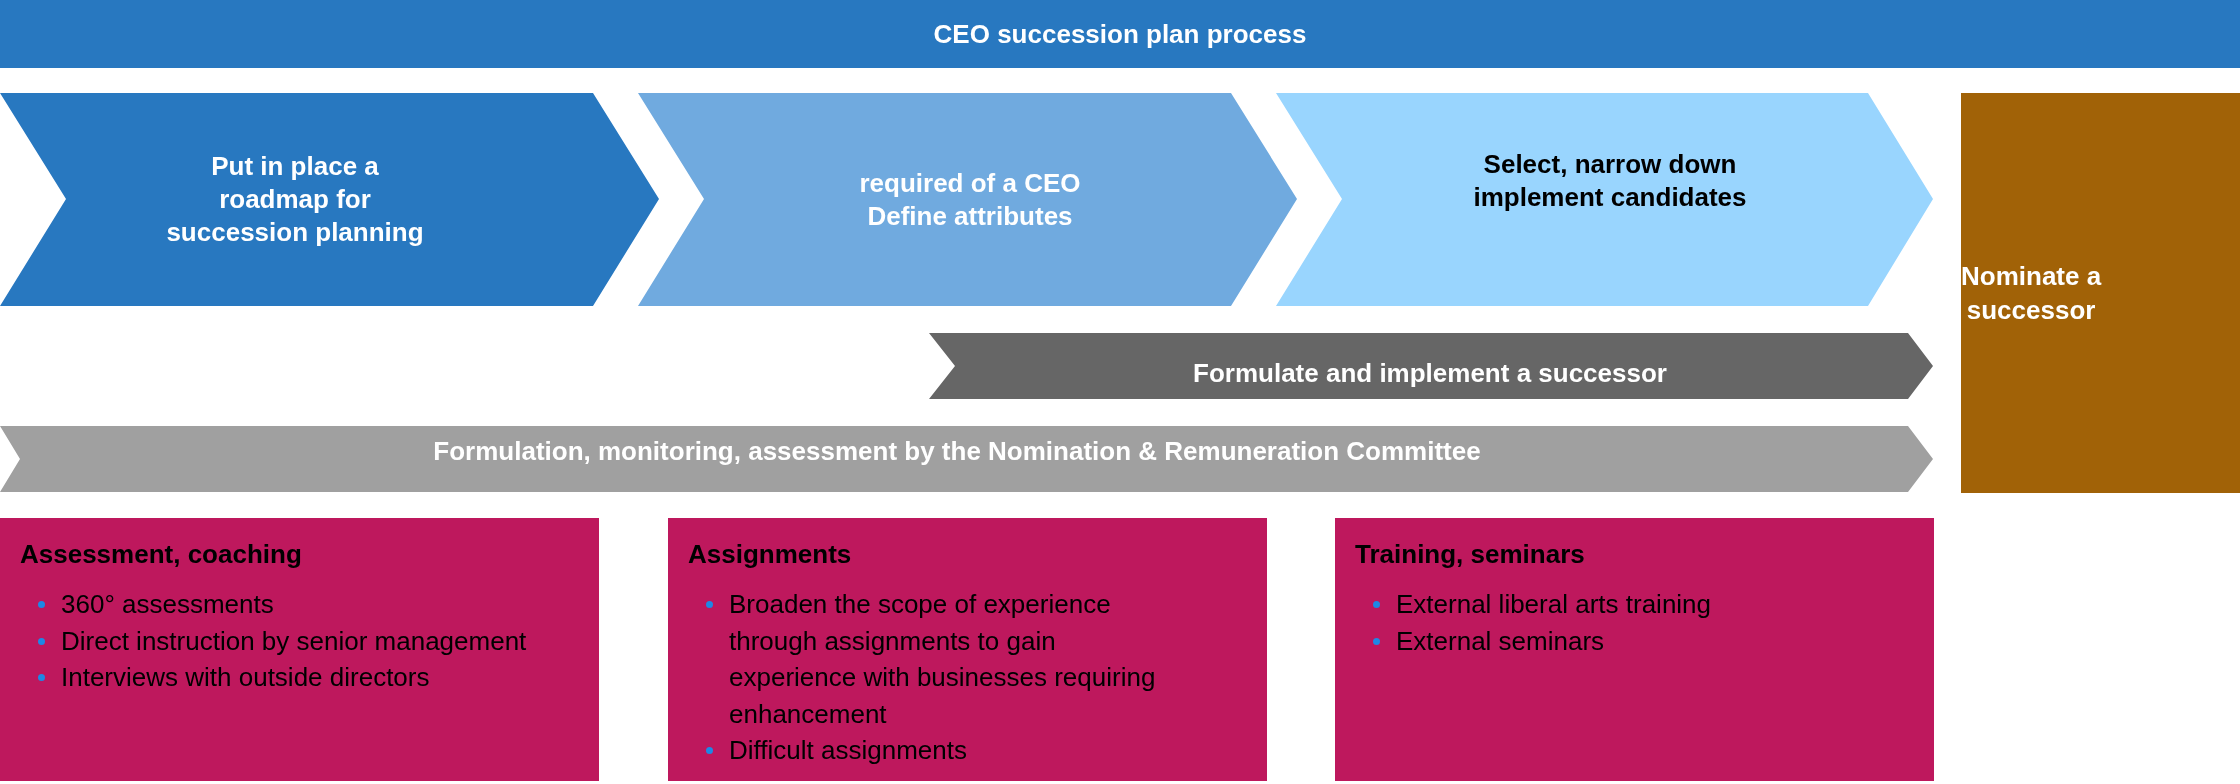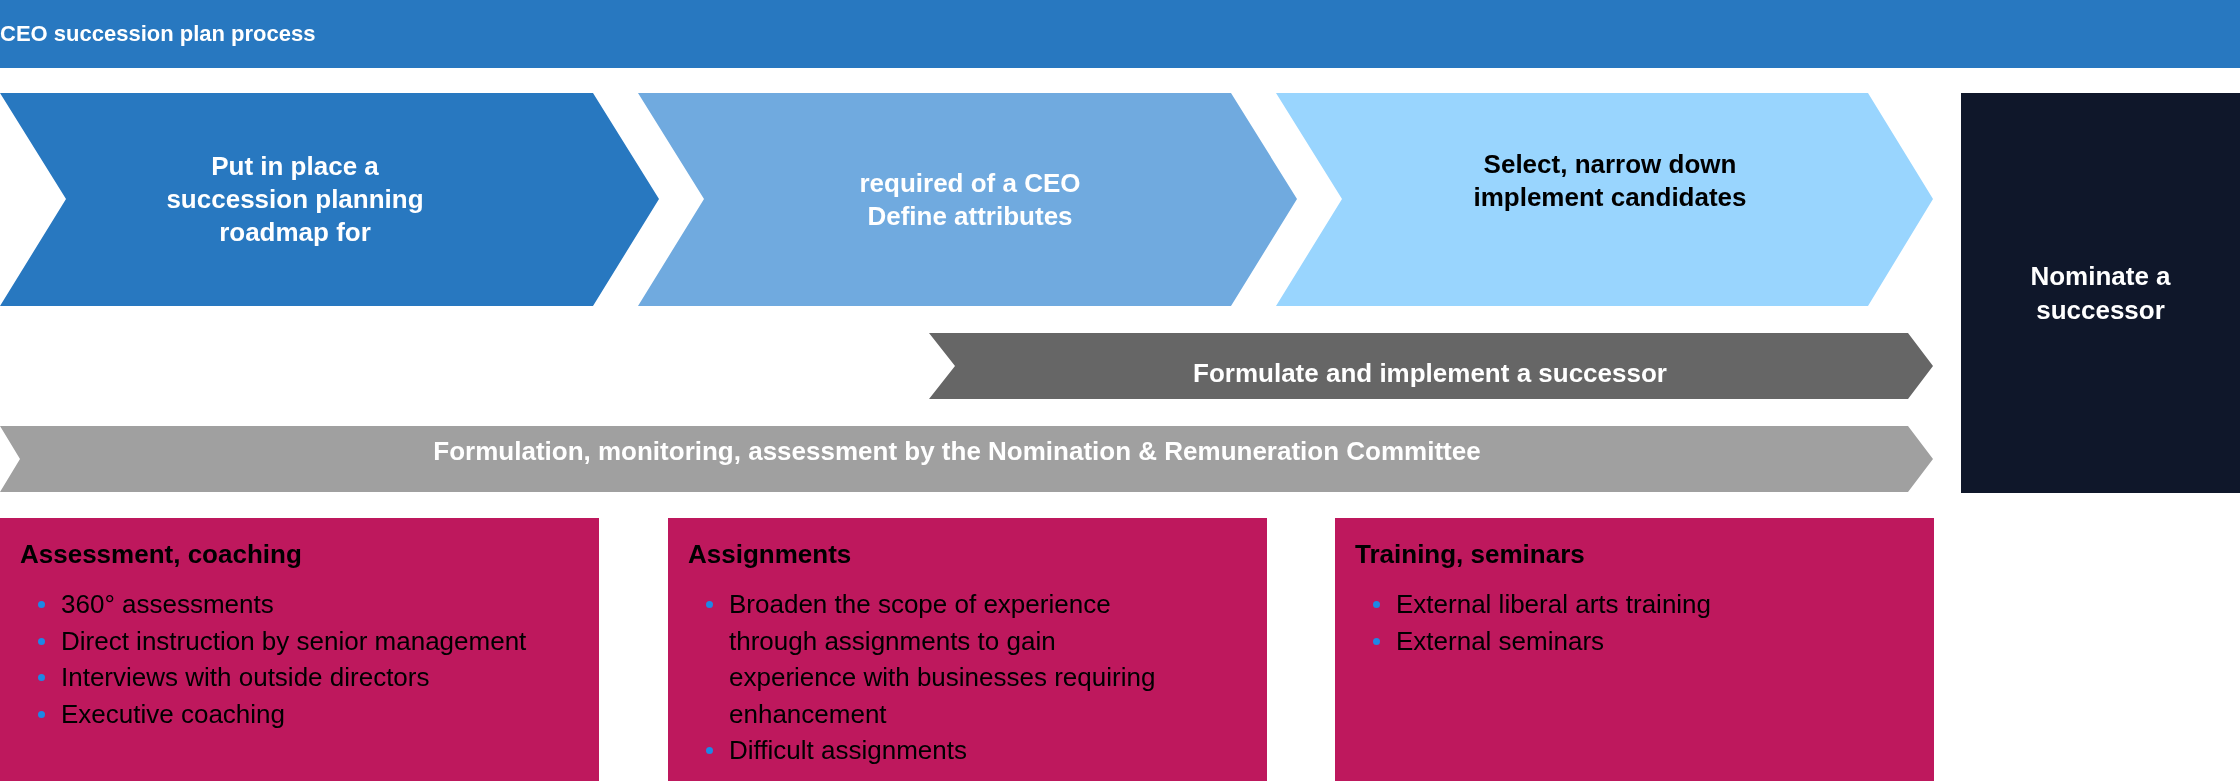--- a/index.html
+++ b/index.html
@@ -1,28 +1,28 @@
 <!DOCTYPE html>
 <html><head>
 <meta charset="utf-8">
 <style>
   html, body { margin:0; padding:0; }
   body { width:2240px; height:784px; position:relative; background:#ffffff; overflow:hidden;
          font-family:"Liberation Sans", sans-serif; }
   .abs { position:absolute; }
   .header { left:0; top:0; width:2240px; height:68px; background:#2878C0; color:#fff;
-            font-weight:bold; font-size:22px; display:flex; align-items:center; }
+            font-weight:bold; font-size:26px; display:flex; align-items:center; justify-content:center; }
   svg.shapes { position:absolute; left:0; top:0; }
   .label { position:absolute; display:flex; align-items:center; justify-content:center; text-align:center;
            font-weight:bold; font-size:26px; line-height:33px; }
   .white { color:#ffffff; }
   .black { color:#000000; }
-  .nominate { left:1961px; top:93px; width:279px; height:400px; background:#0f172a; color:#fff;
+  .nominate { left:1961px; top:93px; width:279px; height:400px; background:#a16207; color:#fff;
               font-weight:bold; font-size:26px; line-height:34px; display:flex; align-items:center;
-              justify-content:center; text-align:center; }
+              text-align:center; }
   .box { position:absolute; top:518px; height:263px; background:#be185d; box-sizing:border-box;
          padding:20px 20px 0 20px; }
   .box h3 { margin:0 0 10px 0; font-size:26px; font-weight:bold; color:#000; line-height:32px; }
   .box ul { list-style:none; margin:16px; padding:0; }
   .box li { position:relative; padding-left:25px; font-size:26px; line-height:36.5px; color:#000; }
   .box li .dot { position:absolute; left:2px; top:15px; width:7px; height:7px; border-radius:50%; background:#1E88E5; }
 </style>
 </head>
 <body>
 
@@ -34,22 +34,22 @@
   <polygon points="0,93 593,93 659,199 593,306 0,306 66,199" fill="#2878C0"></polygon>
   <polygon points="638,93 1231,93 1297,199 1231,306 638,306 704,199" fill="#70AADF"></polygon>
   <polygon points="1276,93 1868,93 1933,199 1868,306 1276,306 1342,199" fill="#99D5FE"></polygon>
   <polygon points="929,333 1908,333 1933,366 1908,399 929,399 955,366" fill="#666666"></polygon>
   <polygon points="0,426 1908,426 1933,459 1908,492 0,492 20,459" fill="#A0A0A0"></polygon>
 </svg>
 
 <div class="label white" style="left:120px; top:93px; width:350px; height:213px;">
   <div>
     <div>Put in place a</div>
+    <div>roadmap for</div>
     <div>succession planning</div>
-    <div>roadmap for</div>
   </div>
 </div>
 
 <div class="label white" style="left:770px; top:93px; width:400px; height:213px;">
   <div>
     <div>required of a CEO</div>
     <div>Define attributes</div>
   </div>
 </div>
 
@@ -76,21 +76,20 @@
     <div>successor</div>
   </div>
 </div>
 
 <div class="box" style="left:0; width:599px;">
   <h3>Assessment, coaching</h3>
   <ul>
     <li><span class="dot"></span><span>360° assessments</span></li>
     <li><span class="dot"></span><span>Direct instruction by senior management</span></li>
     <li><span class="dot"></span><span>Interviews with outside directors</span></li>
-    <li><span class="dot"></span><span>Executive coaching</span></li>
   </ul>
 </div>
 
 <div class="box" style="left:668px; width:599px;">
   <h3>Assignments</h3>
   <ul>
     <li style="width:440px;"><span class="dot"></span><span>Broaden the scope of experience through assignments to gain experience with businesses requiring enhancement</span></li>
     <li><span class="dot"></span><span>Difficult assignments</span></li>
   </ul>
 </div>

